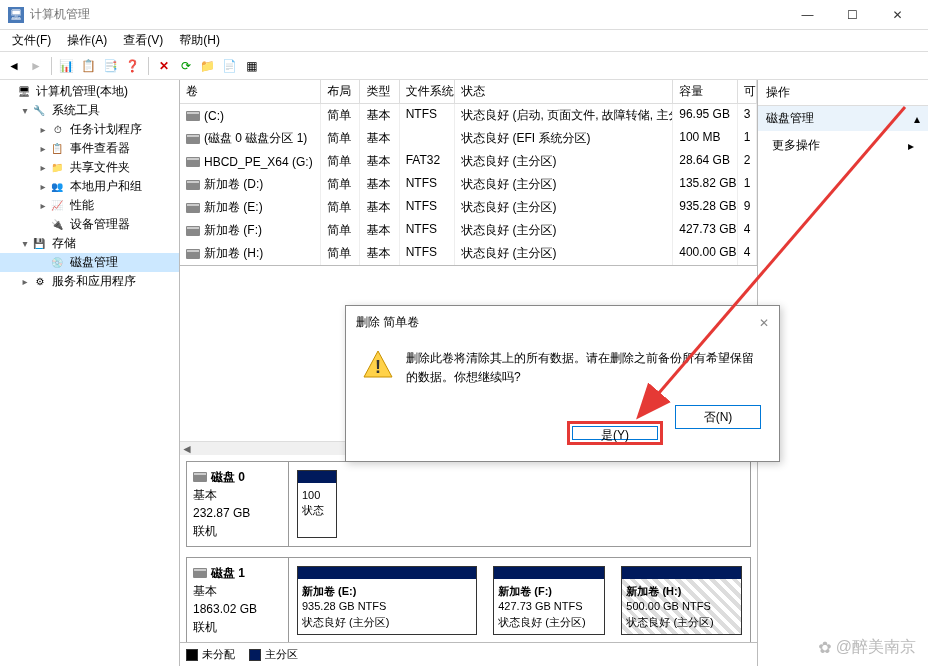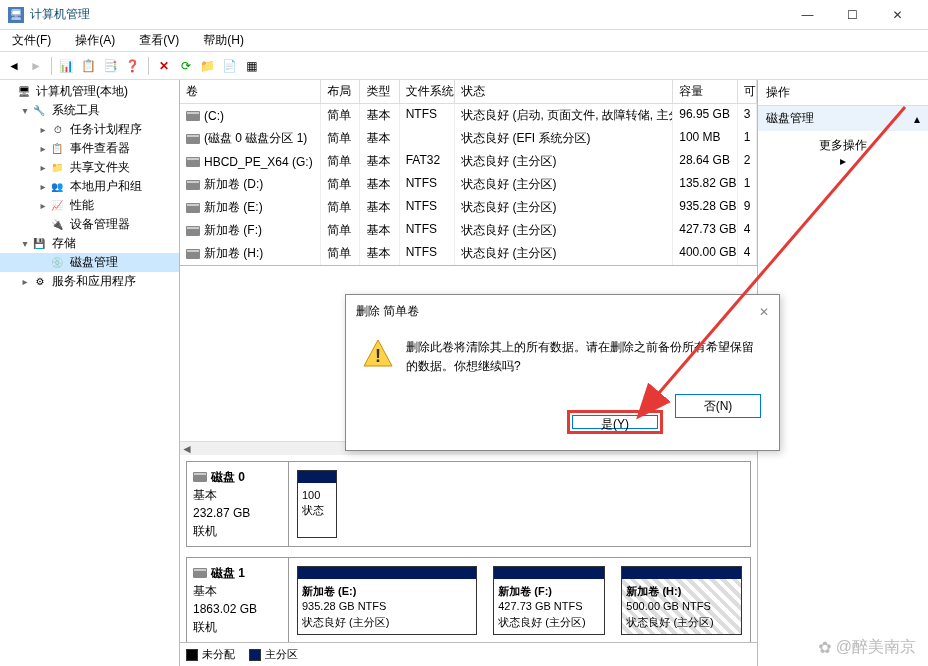--- a/index.html
+++ b/index.html
@@ -1,26 +1,26 @@
 <!DOCTYPE html>
 <html><head>
 <meta charset="utf-8">
 <style>
 * { box-sizing: border-box; margin: 0; padding: 0; font-family: "Microsoft YaHei", "Segoe UI", sans-serif; }
 body { width: 928px; height: 666px; overflow: hidden; font-size: 12px; background: #fff; position: relative; }
 
 
 .titlebar { height: 30px; display: flex; align-items: center; padding: 0 8px; border-bottom: 1px solid #ddd; }
 .titlebar .app-icon { width: 16px; height: 16px; background: #4a7ab8; margin-right: 6px; display:inline-flex;align-items:center;justify-content:center;color:#fff;font-size:10px;}
-.titlebar .title { flex: 1; color: #0c4a6e; }
+.titlebar .title { flex: 1; color: #737373; }
 .titlebar .win-btns { display: flex; }
 .titlebar .win-btn { width: 45px; height: 28px; display: flex; align-items: center; justify-content: center; color: #333; }
 
 
-.menubar { height: 22px; display: flex; align-items: center; padding: 0 4px; border-bottom: 1px solid #ddd; gap: 8px; }
+.menubar { height: 22px; display: flex; align-items: center; padding: 0 4px; border-bottom: 1px solid #ddd; }
 .menubar .menu-item { padding: 2px 8px; }
 
 
 .toolbar { height: 28px; display: flex; align-items: center; padding: 0 4px; border-bottom: 1px solid #ddd; gap: 2px;}
 .tb-btn { width: 20px; height: 20px; display: flex; align-items: center; justify-content: center; border: 1px solid transparent; }
 .tb-sep { width: 1px; height: 18px; background: #ccc; margin: 0 3px; }
 
 
 .main { display: flex; height: calc(666px - 30px - 22px - 28px); }
 .tree-pane { width: 180px; border-right: 1px solid #bbb; overflow: auto; padding: 2px 0; }
@@ -67,24 +67,24 @@
 
 .legend { border-top: 1px solid #bbb; padding: 4px 6px; display: flex; gap: 14px; align-items: center; font-size:11px;}
 .legend .sw { width: 12px; height: 12px; display: inline-block; border:1px solid #333; margin-right:4px; vertical-align:middle;}
 .sw-unalloc { background:#000;}
 .sw-primary { background:#001a5c;}
 
 
 .actions-pane { width: 170px; }
 .actions-header { background: #fff; padding: 4px 8px; font-weight: normal; border-bottom:1px solid #ddd;}
 .actions-sub { background: #eaf3fb; padding: 4px 8px; display:flex;align-items:center;justify-content:space-between;}
-.actions-item { padding: 6px 14px; display:flex;justify-content:space-between;align-items:center;flex-direction:column;}
-
-
-.dialog { position: absolute; left: 345px; top: 294px; width: 435px; background: #fff; border: 1px solid #888; box-shadow: 2px 2px 8px rgba(0,0,0,.2); z-index: 10; }
+.actions-item { padding: 6px 14px; display:flex;justify-content:space-between;align-items:center;}
+
+
+.dialog { position: absolute; left: 345px; top: 305px; width: 435px; background: #fff; border: 1px solid #888; box-shadow: 2px 2px 8px rgba(0,0,0,.2); z-index: 10; }
 .dialog-title { padding: 8px 10px 4px; font-size: 12px; display:flex;justify-content:space-between;align-items:center;}
 .dialog-body { padding: 14px 16px 8px; display: flex; gap: 12px; }
 .warn-icon { width: 32px; height: 32px; flex-shrink:0; }
 .warn-icon svg { width:32px;height:32px;}
 .dialog-text { font-size: 12px; line-height: 1.6; }
 .dialog-buttons { display: flex; justify-content: flex-end; gap: 12px; padding: 10px 18px 16px; }
 .dbtn { min-width: 86px; height: 24px; border: 1px solid #888; background: #e1e1e1; font-size: 12px; }
 .dbtn.yes-wrap { border: 3px solid #e53935; padding:2px; background:transparent;margin-top:16px;}
 .dbtn.yes-inner { width: 100%; height: 100%; border:1px solid #0078d7; background:#fff; }
 .dbtn.no { border: 1px solid #0078d7; background: #fff; }

